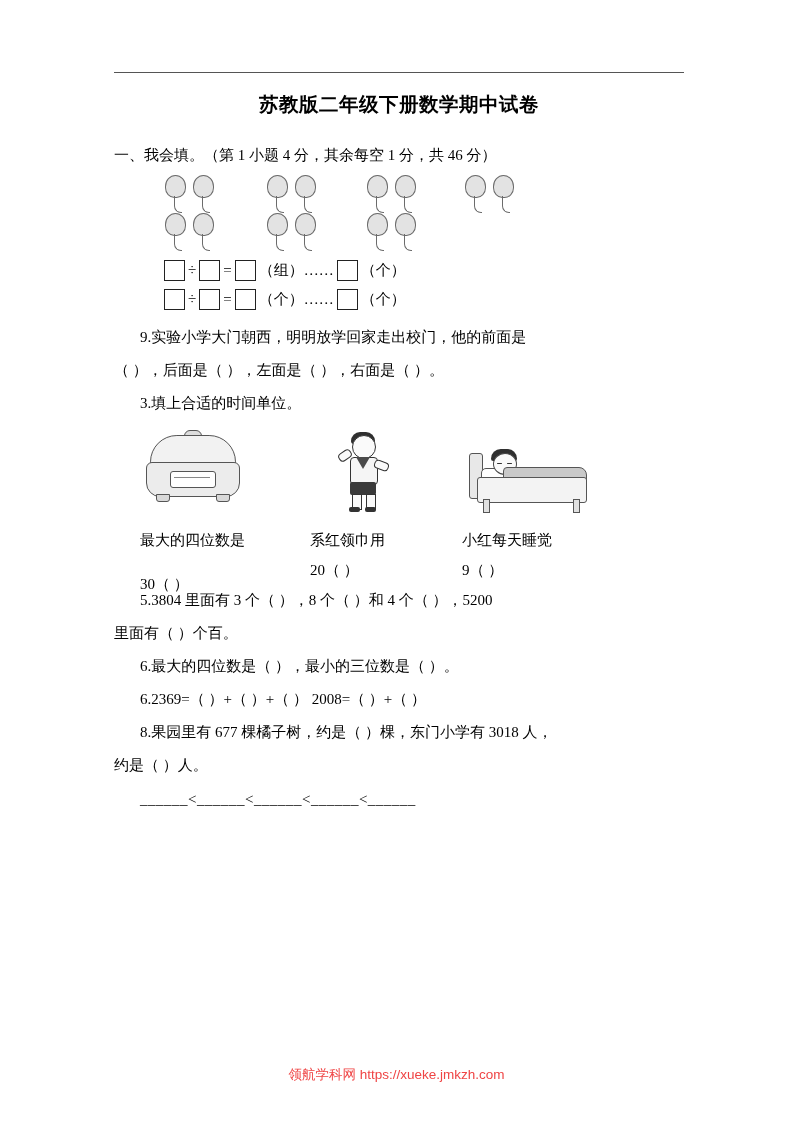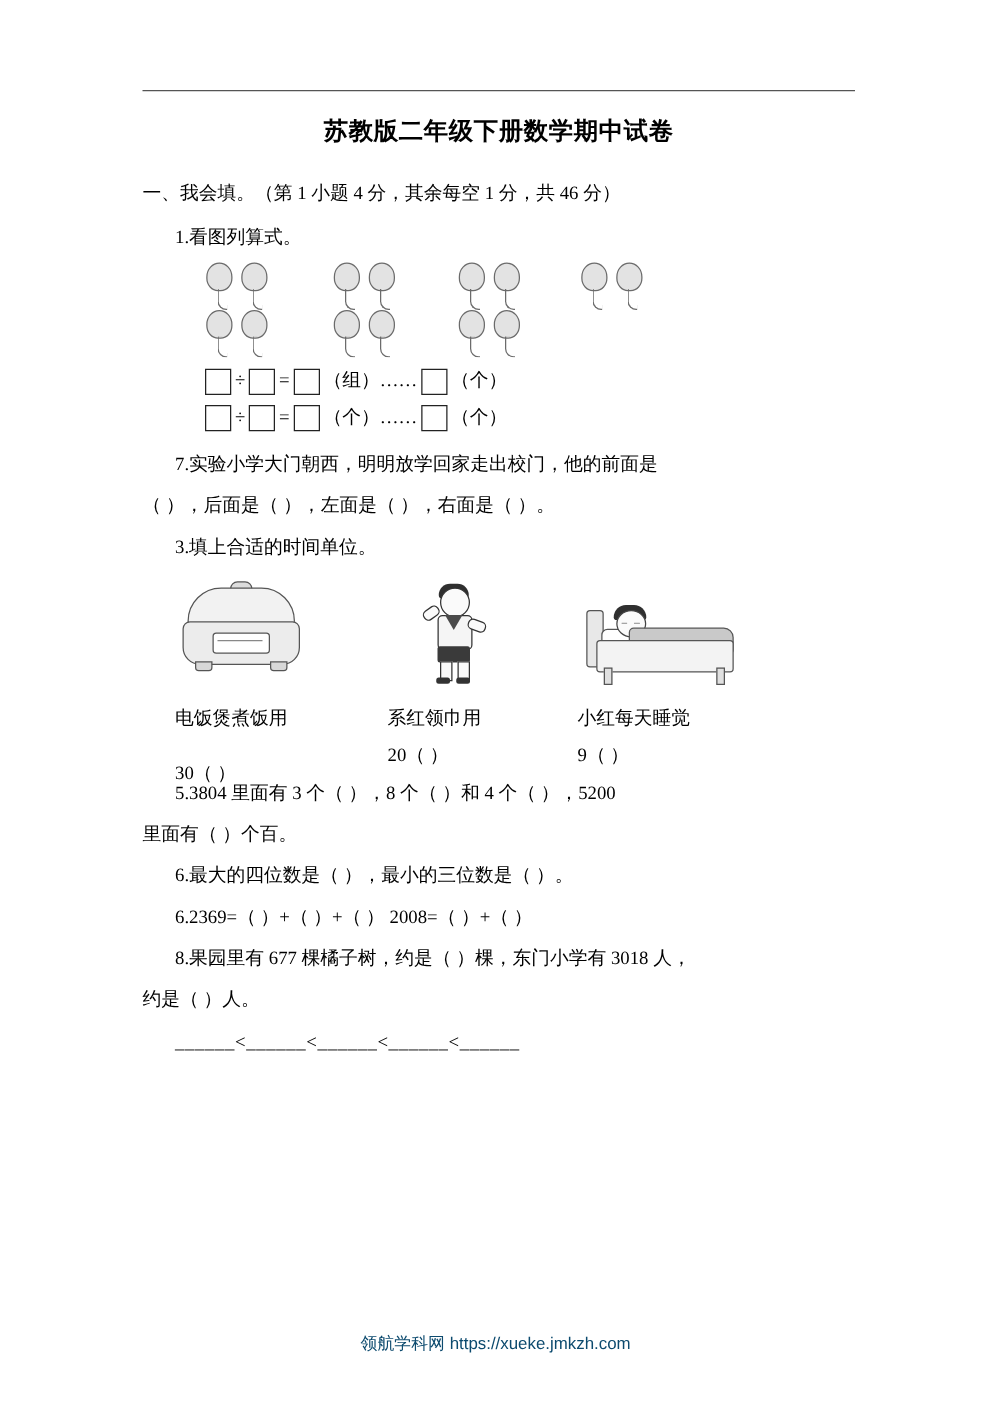--- a/index.html
+++ b/index.html
@@ -301,38 +301,37 @@
     text-indent: 26px;
     letter-spacing: 0.5px;
   }
   .footer {
     position: absolute;
     left: 0;
     top: 1066px;
     width: 793px;
     text-align: center;
     font-size: 13.5px;
-    color: #0c4a6e;
+    color: #ef4444;
     font-family: "Liberation Sans", sans-serif;
   }
   .nums { letter-spacing: 0.3px; }
 </style>
 </head>
 <body>
 
 <div class="page">
   <div class="content">
 
     <div class="top-rule"></div>
 
     <div class="doc-title">苏教版二年级下册数学期中试卷</div>
 
     <div class="sec-head">一、我会填。（第 1 小题 4 分，其余每空 1 分，共 46 分）</div>
 
-    <div class="para indent">1.看图列算式。</div>
 
     <div class="balloons">
       <div class="bgroup" style="left:48px;">
         <div class="brow">
           <div class="balloon">
               <span class="ball"></span>
               <span class="string"></span>
             </div>
           <div class="balloon">
               <span class="ball"></span>
@@ -422,21 +421,21 @@
       <span class="sqbox"></span>
       <span class="op">÷</span>
       <span class="sqbox"></span>
       <span class="op">=</span>
       <span class="sqbox"></span>
       <span class="txt">（个）……</span>
       <span class="sqbox"></span>
       <span class="txt">（个）</span>
     </div>
 
-    <div class="para indent" style="margin-top:10px;">7.实验小学大门朝西，明明放学回家走出校门，他的前面是</div>
+    <div class="para indent" style="margin-top:10px;">9.实验小学大门朝西，明明放学回家走出校门，他的前面是</div>
     <div class="para">（        ），后面是（        ），左面是（        ），右面是（        ）。</div>
 
     <div class="para indent">3.填上合适的时间单位。</div>
 
     <div class="pics">
       <div class="pic" style="left:30px; top:4px;">
         <div class="cooker">
           <span class="knob"></span>
           <span class="lid"></span>
           <span class="body"></span>
@@ -472,21 +471,21 @@
           <span class="quilt"></span>
           <span class="quilt2"></span>
           <span class="mattress"></span>
           <span class="legL"></span>
           <span class="legR"></span>
         </div>
       </div>
     </div>
 
     <div class="caption-row">
-      <span class="cap" style="left:26px;">电饭煲煮饭用</span>
+      <span class="cap" style="left:26px;">最大的四位数是</span>
       <span class="cap" style="left:196px;">系红领巾用</span>
       <span class="cap" style="left:348px;">小红每天睡觉</span>
     </div>
     <div class="unit-row">
       <span class="cap" style="left:26px;margin-top:14px;">30（        ）</span>
       <span class="cap" style="left:196px;">20（        ）</span>
       <span class="cap" style="left:348px;">9（        ）</span>
     </div>
 
 

